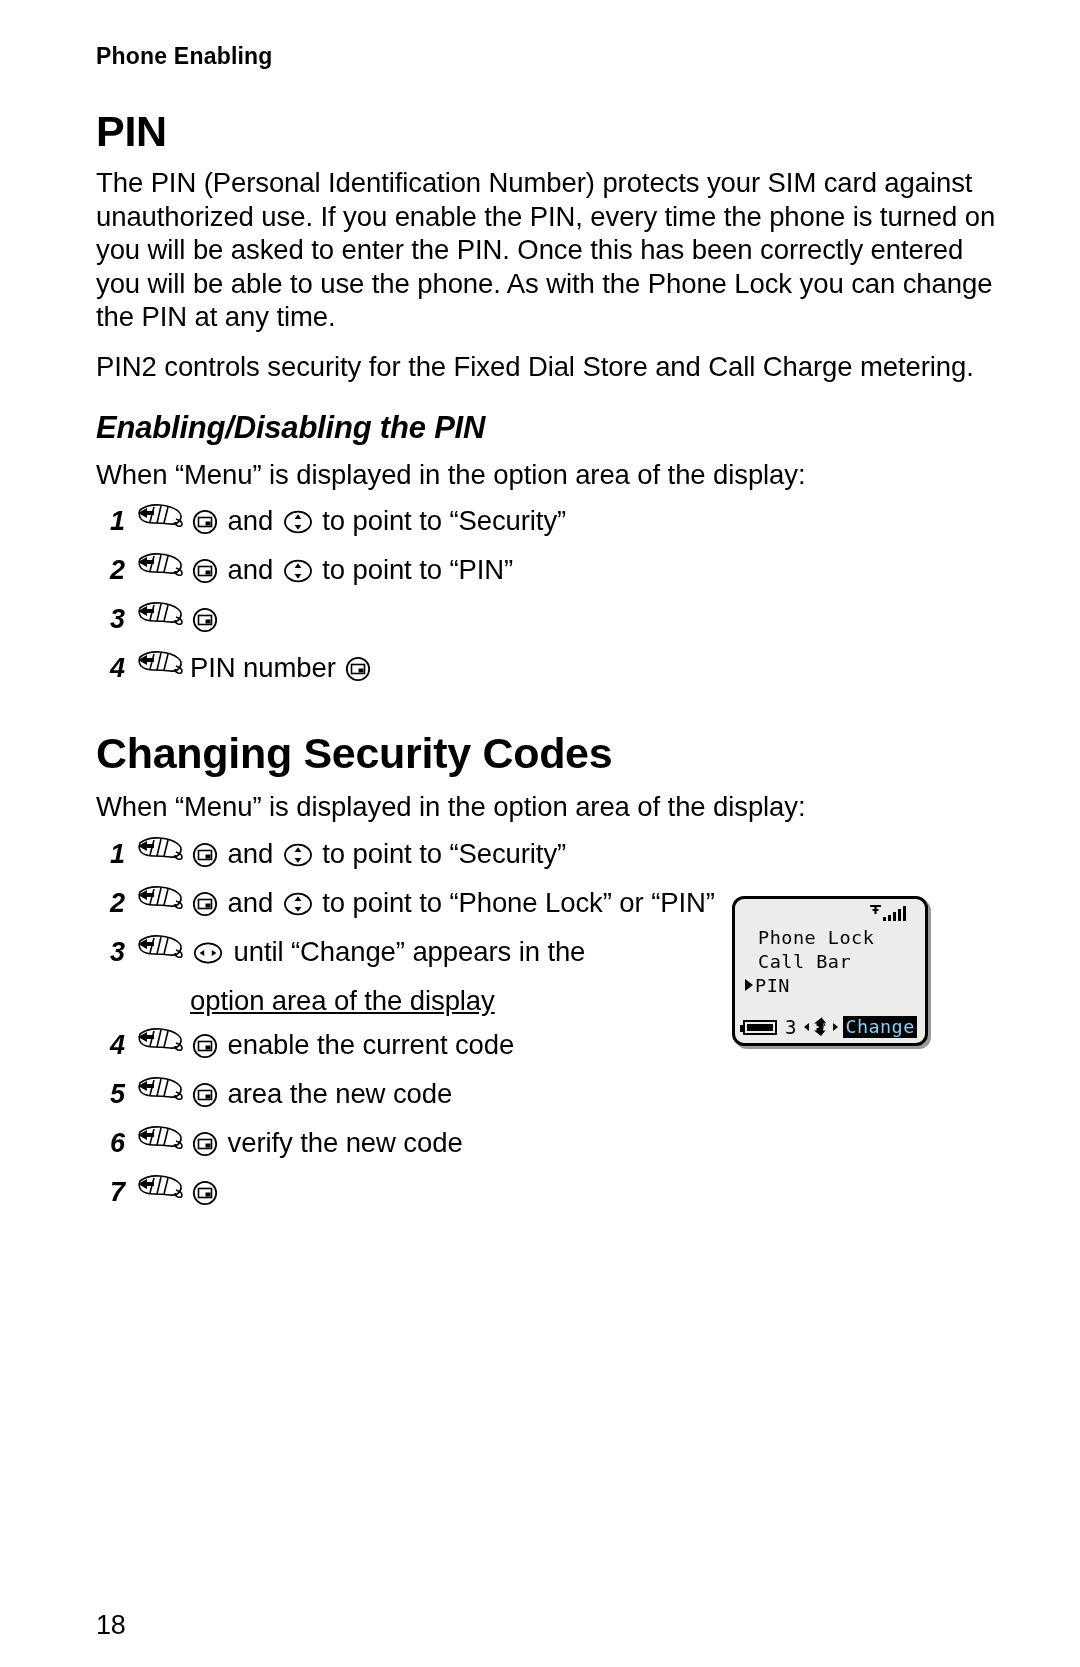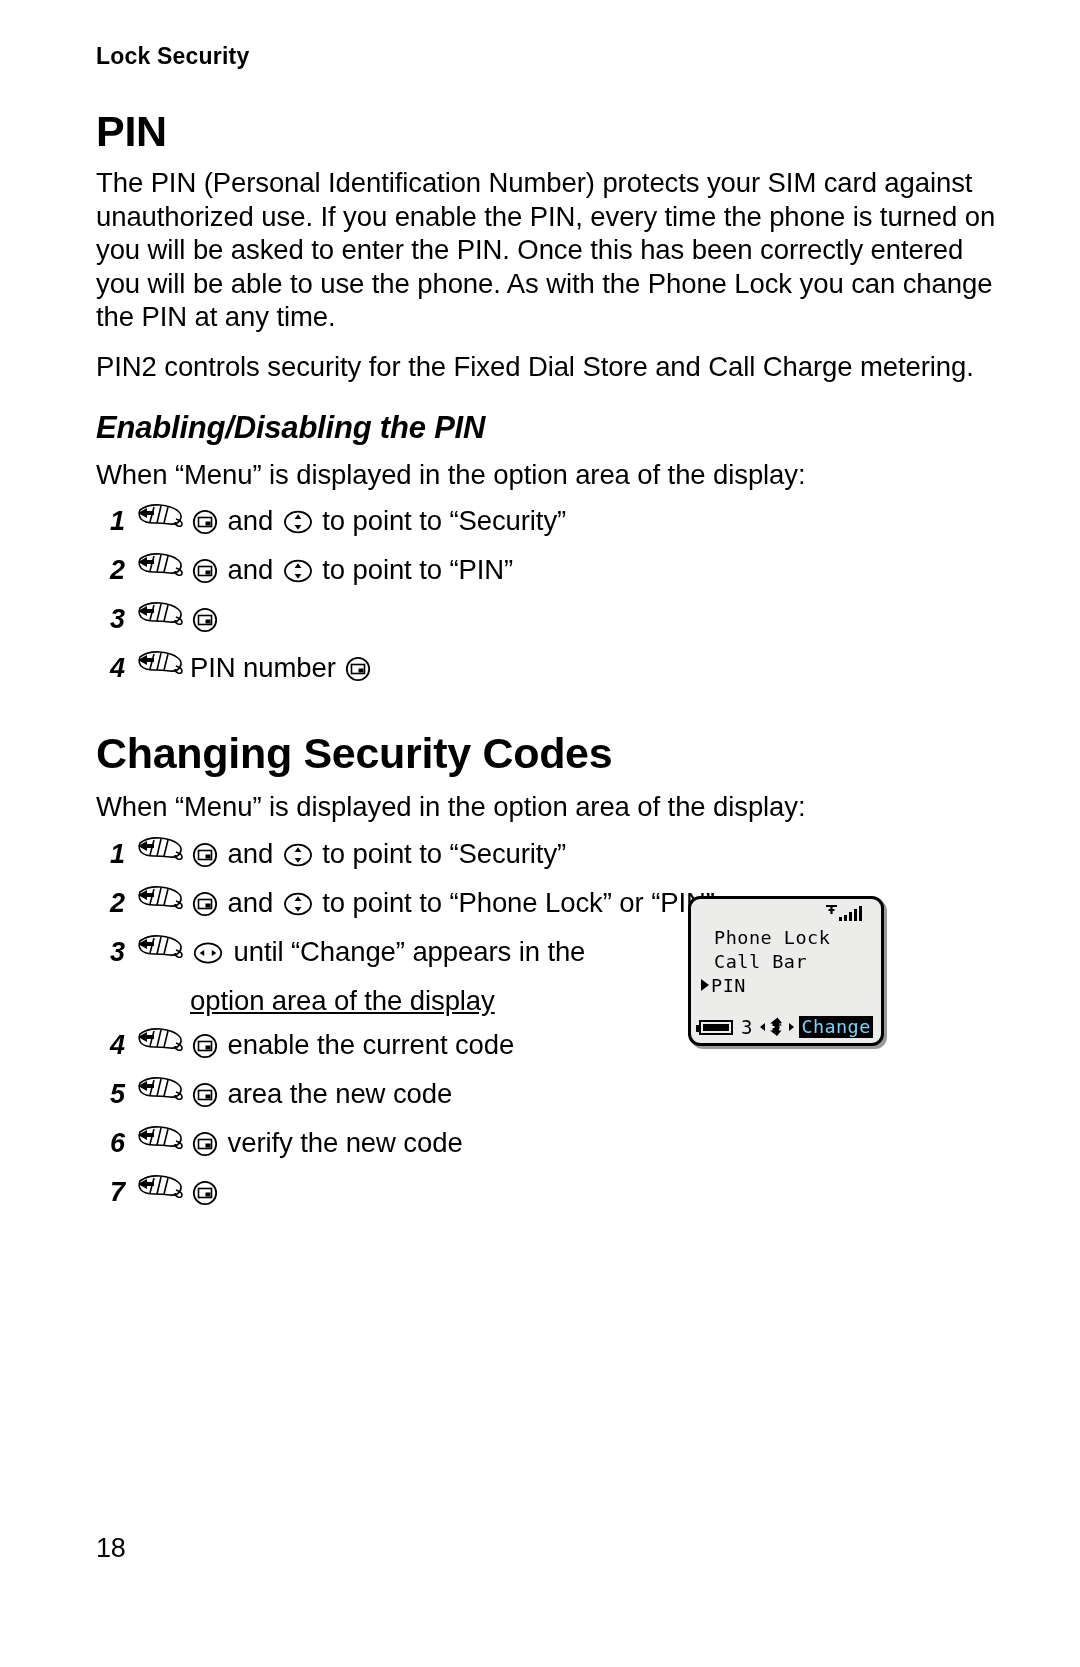--- a/index.html
+++ b/index.html
@@ -107,21 +107,21 @@
   }
   .inline-icon {
     display: inline-block;
     vertical-align: -5px;
     margin: 0 2px;
   }
 
   
   .phone-wrap {
     position: absolute;
-    left: 688px;
+    left: 732px;
     top: 896px;
     width: 160px;
     height: 150px;
   }
   .phone-screen {
     position: absolute;
     left: 0; top: 0;
     width: 196px;
     height: 150px;
     box-sizing: border-box;
@@ -210,32 +210,32 @@
     font-size: 18.5px;
     line-height: 22px;
     padding: 0 2px;
     letter-spacing: 0.4px;
     font-family: "DejaVu Sans Mono", monospace;
   }
 
   .page-number {
     position: absolute;
     left: 96px;
-    top: 1533px;
+    top: 1610px;
     font-size: 27px;
     letter-spacing: -0.2px;
   }
 </style>
 </head>
 <body>
 
 <div class="page">
   <div class="content">
 
-    <div class="running-head">Lock Security</div>
+    <div class="running-head">Phone Enabling</div>
 
     <h1 class="h-main">PIN</h1>
 
     <p class="body">The PIN (Personal Identification Number) protects your SIM card against unauthorized use. If you enable the PIN, every time the phone is turned on you will be asked to enter the PIN. Once this has been correctly entered you will be able to use the phone. As with the Phone Lock you can change the PIN at any time.</p>
     <p class="body">PIN2 controls security for the Fixed Dial Store and Call Charge metering.</p>
 
     <h2 class="h-sub">Enabling/Disabling the PIN</h2>
 
     <p class="body tight">When “Menu” is displayed in the option area of the display:</p>
 

